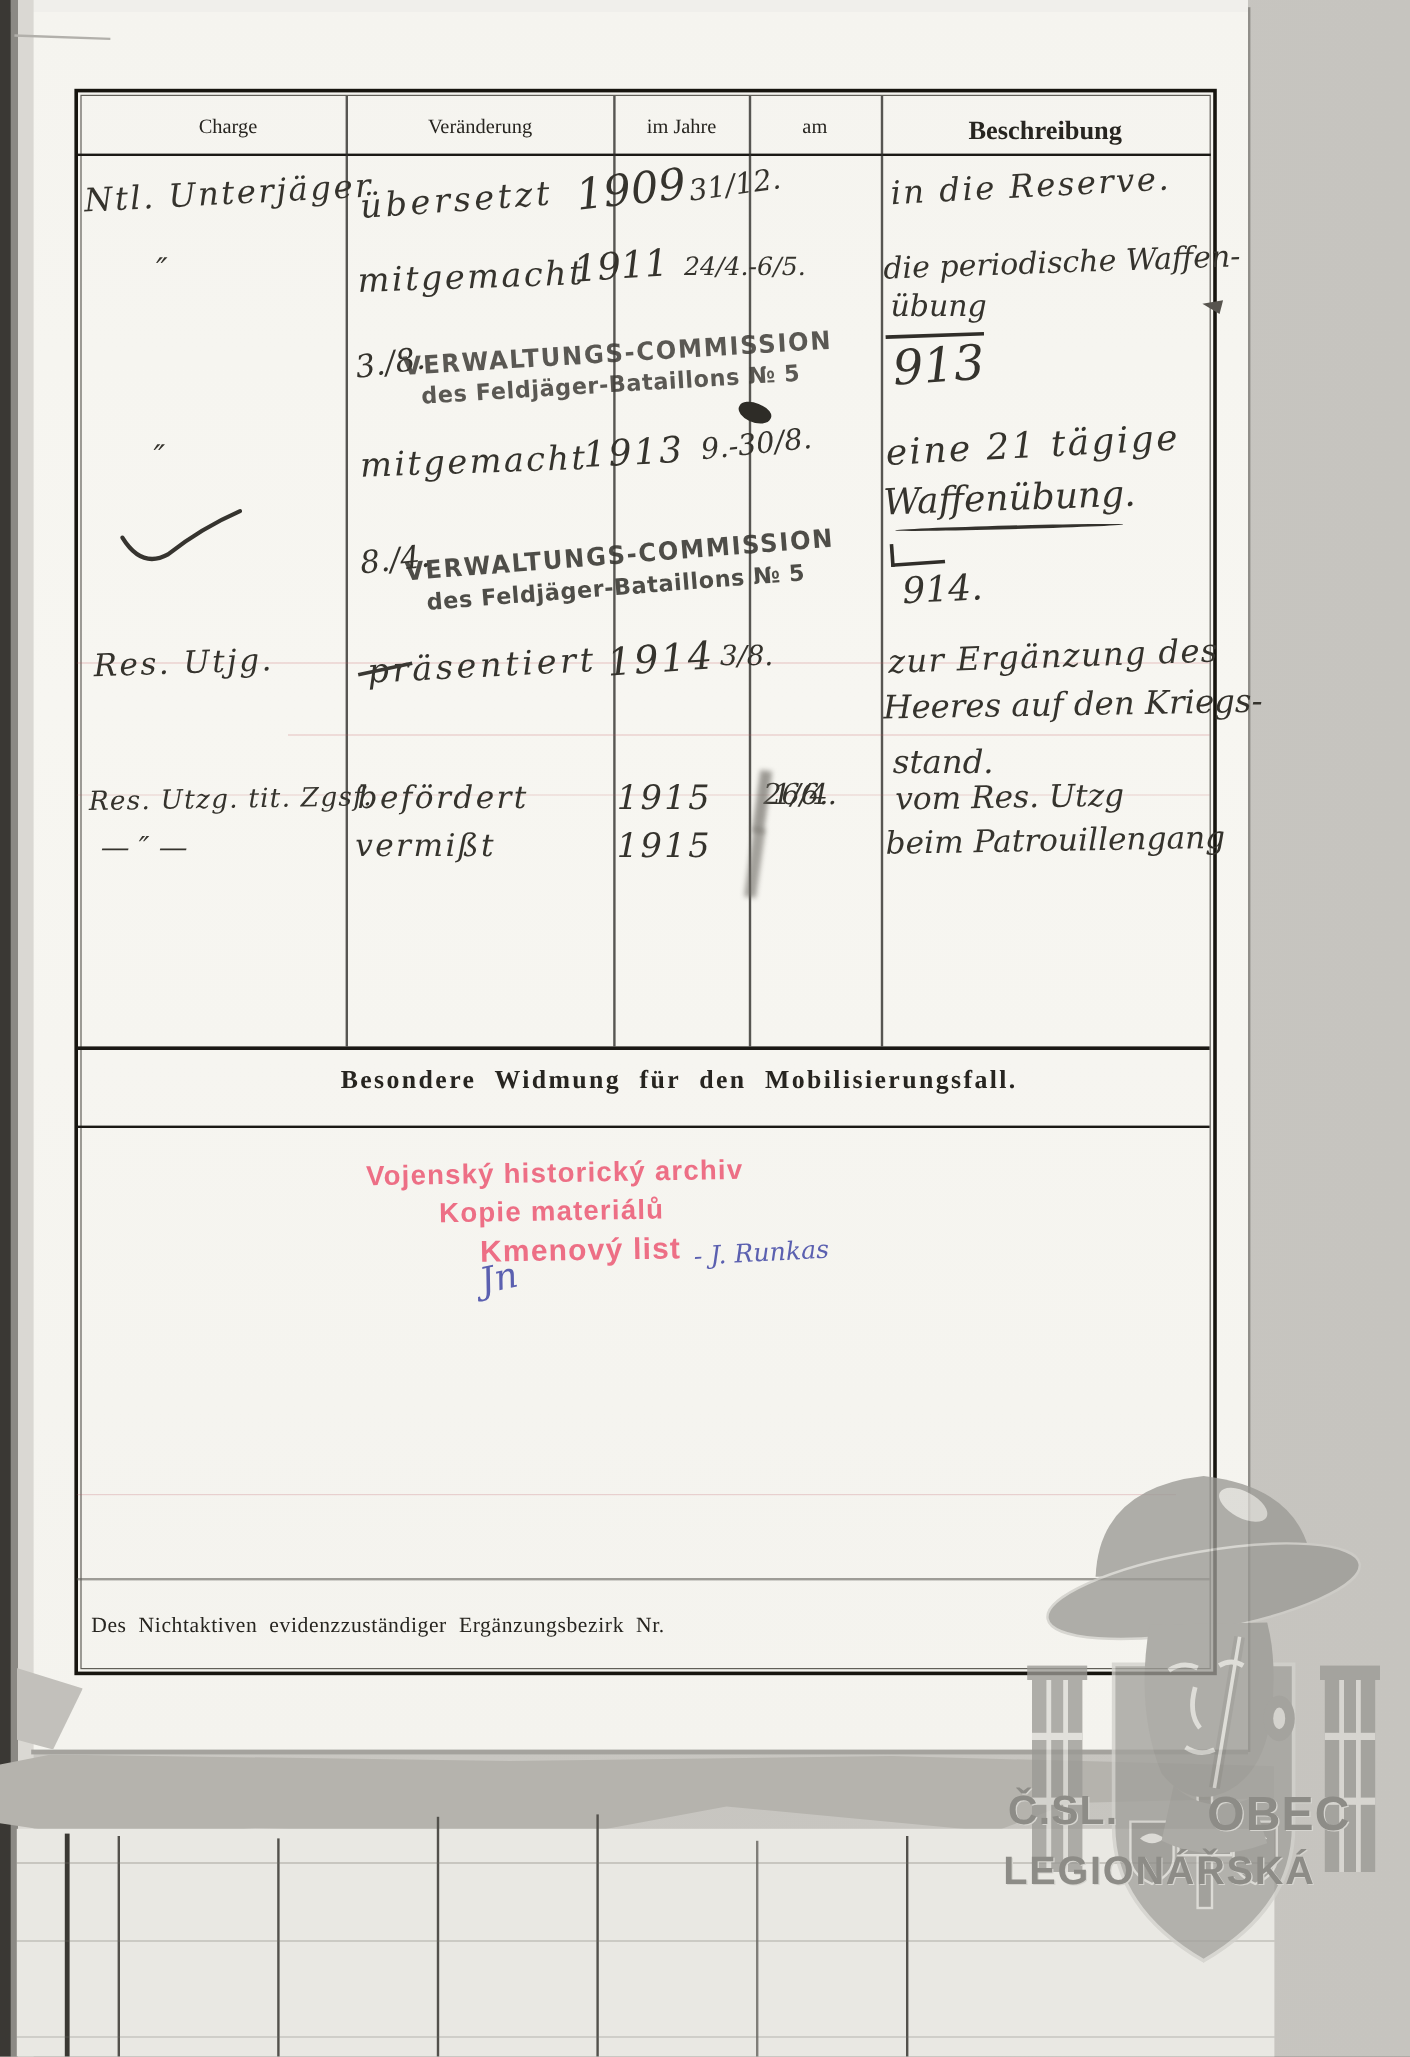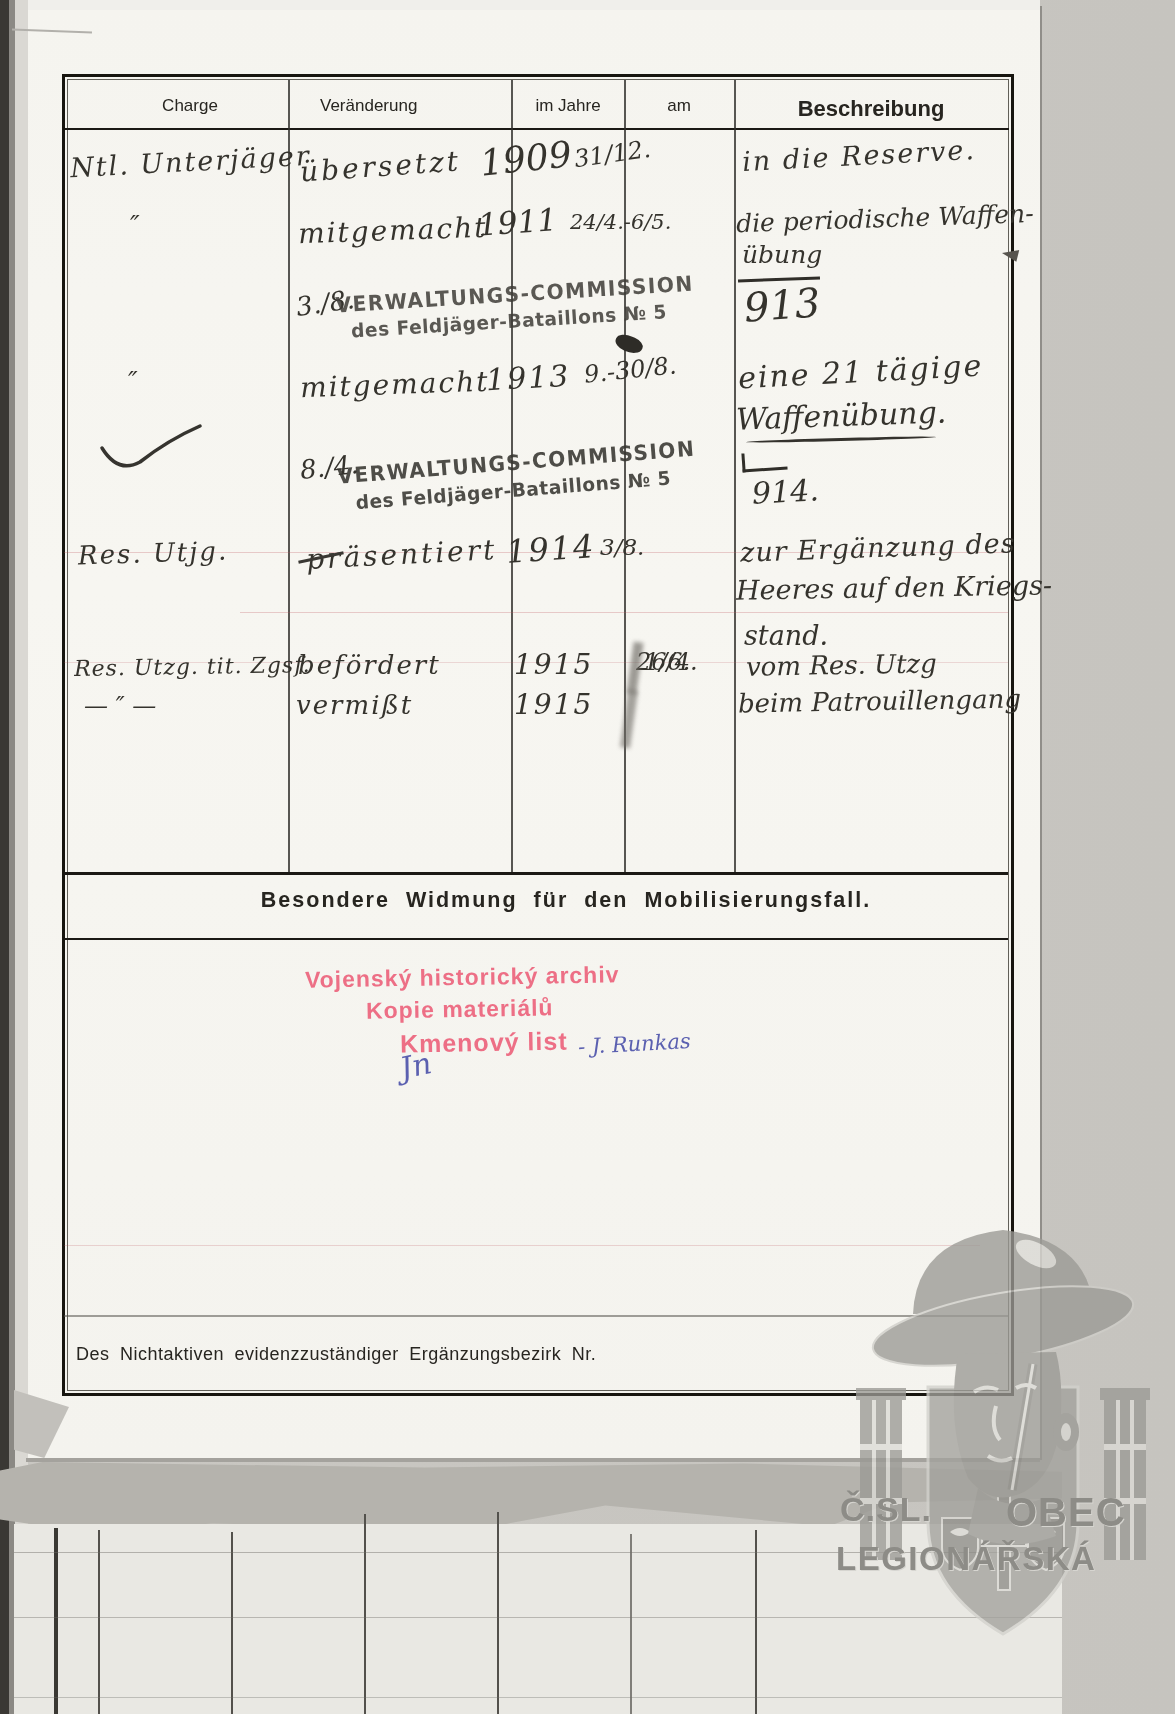--- a/index.html
+++ b/index.html
@@ -9,21 +9,21 @@
   .abs{position:absolute;}
   .page{left:26px;top:6px;width:1014px;height:1454px;
         background:linear-gradient(180deg,#f5f4ef 0%,#f7f6f1 40%,#f4f3ee 100%);
         box-shadow:2px 0 0 #908e89, -1px 0 0 #b9b7b2;}
   .edge-black{left:0;top:0;width:9px;height:1714px;background:#3a3834;}
   .edge-mid{left:9px;top:0;width:6px;height:1714px;background:#8b8984;}
   .edge-light{left:15px;top:0;width:13px;height:1714px;background:#dad8d3;}
   .topband{left:0;top:0;width:1040px;height:10px;background:#f0efeb;}
   .frame{left:62px;top:74px;width:946px;height:1316px;border:3px solid #17150f;}
   .frame-inner{position:absolute;inset:2px;border:1px solid rgba(60,57,50,.8);}
-  .printed{font-family:Liberation Sans, sans-serif;color:#272520;white-space:nowrap;}
+  .printed{font-family:Liberation Serif, serif;color:#272520;white-space:nowrap;}
   .hw{font-family:"DejaVu Serif",serif;font-style:italic;color:#35332d;white-space:nowrap;}
   .vline{width:2px;background:rgba(48,46,42,.8);}
   .hline{background:#1b1915;}
   .pinkline{height:1px;background:rgba(190,85,95,.28);}
   .stamp{font-family:"DejaVu Sans",sans-serif;font-weight:bold;color:rgba(62,60,55,.85);
          white-space:nowrap;transform-origin:left top;}
   .redstamp{font-family:"Liberation Sans",sans-serif;color:rgba(236,92,118,.88);
             white-space:nowrap;letter-spacing:1px;}
   .blue{font-family:"DejaVu Serif",serif;font-style:italic;color:#5b60b0;white-space:nowrap;}
   .wmtext{font-family:"Liberation Sans",sans-serif;font-weight:bold;color:#8d8c87;
@@ -43,21 +43,21 @@
   <div class="abs" style="left:12px;top:30px;width:80px;height:2px;background:#b2b0ab;transform:rotate(2deg);"></div>
   <div class="abs" style="left:26px;top:1458px;width:1014px;height:4px;background:#a4a29d;"></div>
   <div class="abs" style="left:14px;top:1390px;width:55px;height:68px;background:#c2c0bb;clip-path:polygon(0 0,100% 25%,55% 100%,0 88%);"></div>
 
   <div class="abs frame">
     <div class="frame-inner"></div>
   </div>
 
   <div class="abs hline" style="left:65px;top:128px;width:944px;height:2px;"></div>
   <div class="abs printed" style="left:130px;top:96px;width:120px;text-align:center;font-size:17px;">Charge</div>
-  <div class="abs printed" style="left:320px;top:96px;width:160px;text-align:left;font-size:17px;">Veränderung</div>
+  <div class="abs printed" style="left:320px;top:96px;width:160px;text-align:center;font-size:17px;">Veränderung</div>
   <div class="abs printed" style="left:512px;top:96px;width:112px;text-align:center;font-size:17px;">im Jahre</div>
   <div class="abs printed" style="left:624px;top:96px;width:110px;text-align:center;font-size:17px;">am</div>
   <div class="abs printed" style="left:734px;top:96px;width:274px;text-align:center;font-size:22px;font-weight:bold;">Beschreibung</div>
 
   <div class="abs vline" style="left:288px;top:80px;height:792px;"></div>
   <div class="abs vline" style="left:511px;top:80px;height:792px;"></div>
   <div class="abs vline" style="left:624px;top:80px;height:792px;"></div>
   <div class="abs vline" style="left:734px;top:80px;height:792px;"></div>
 
   <div class="abs pinkline" style="left:64px;top:552px;width:944px;"></div>

